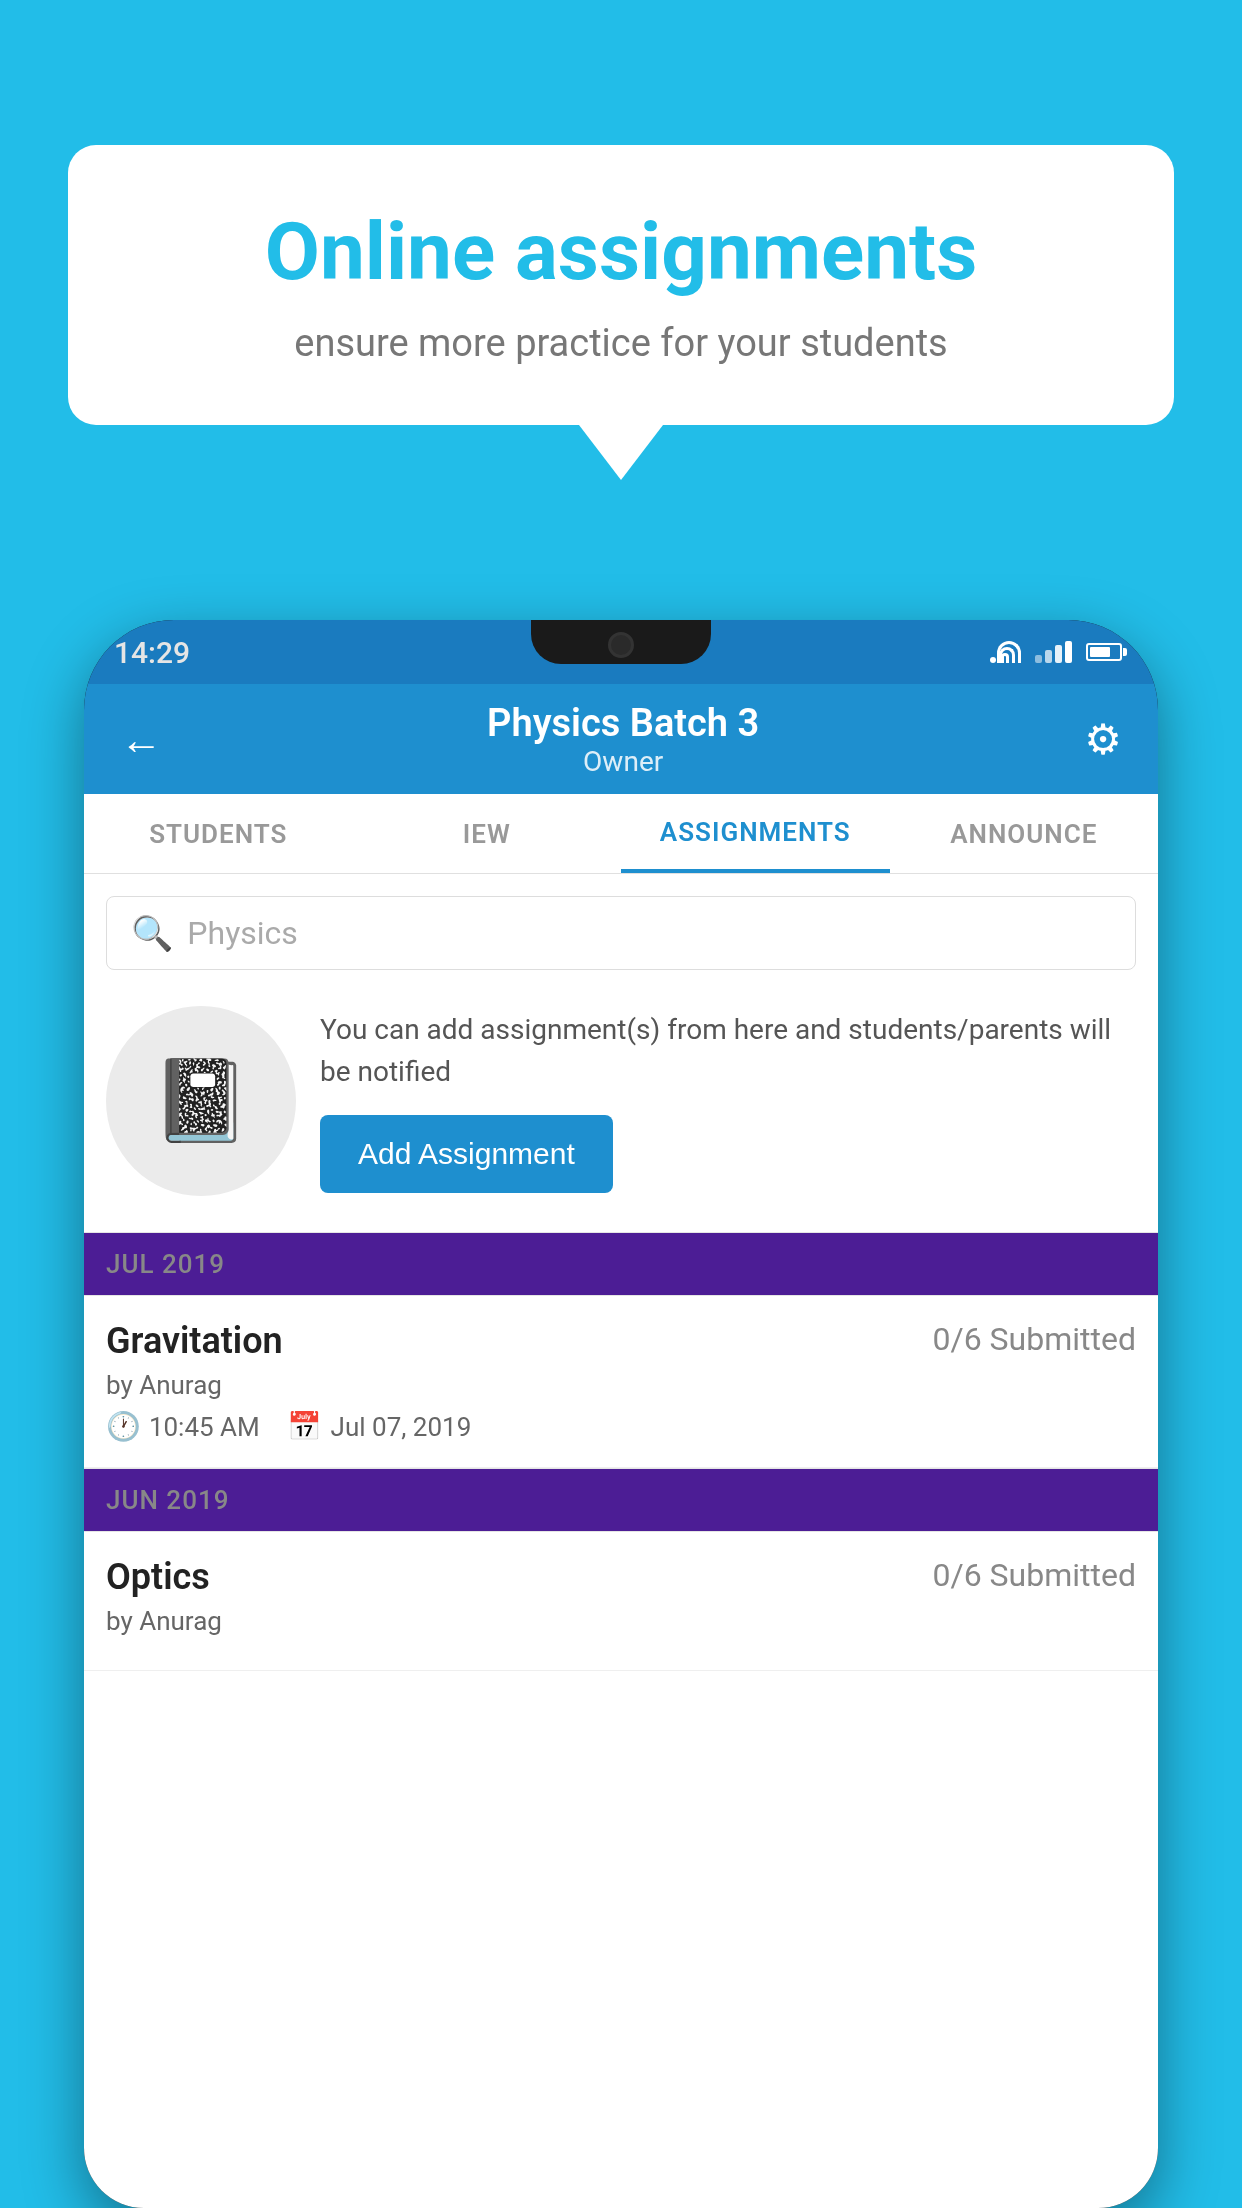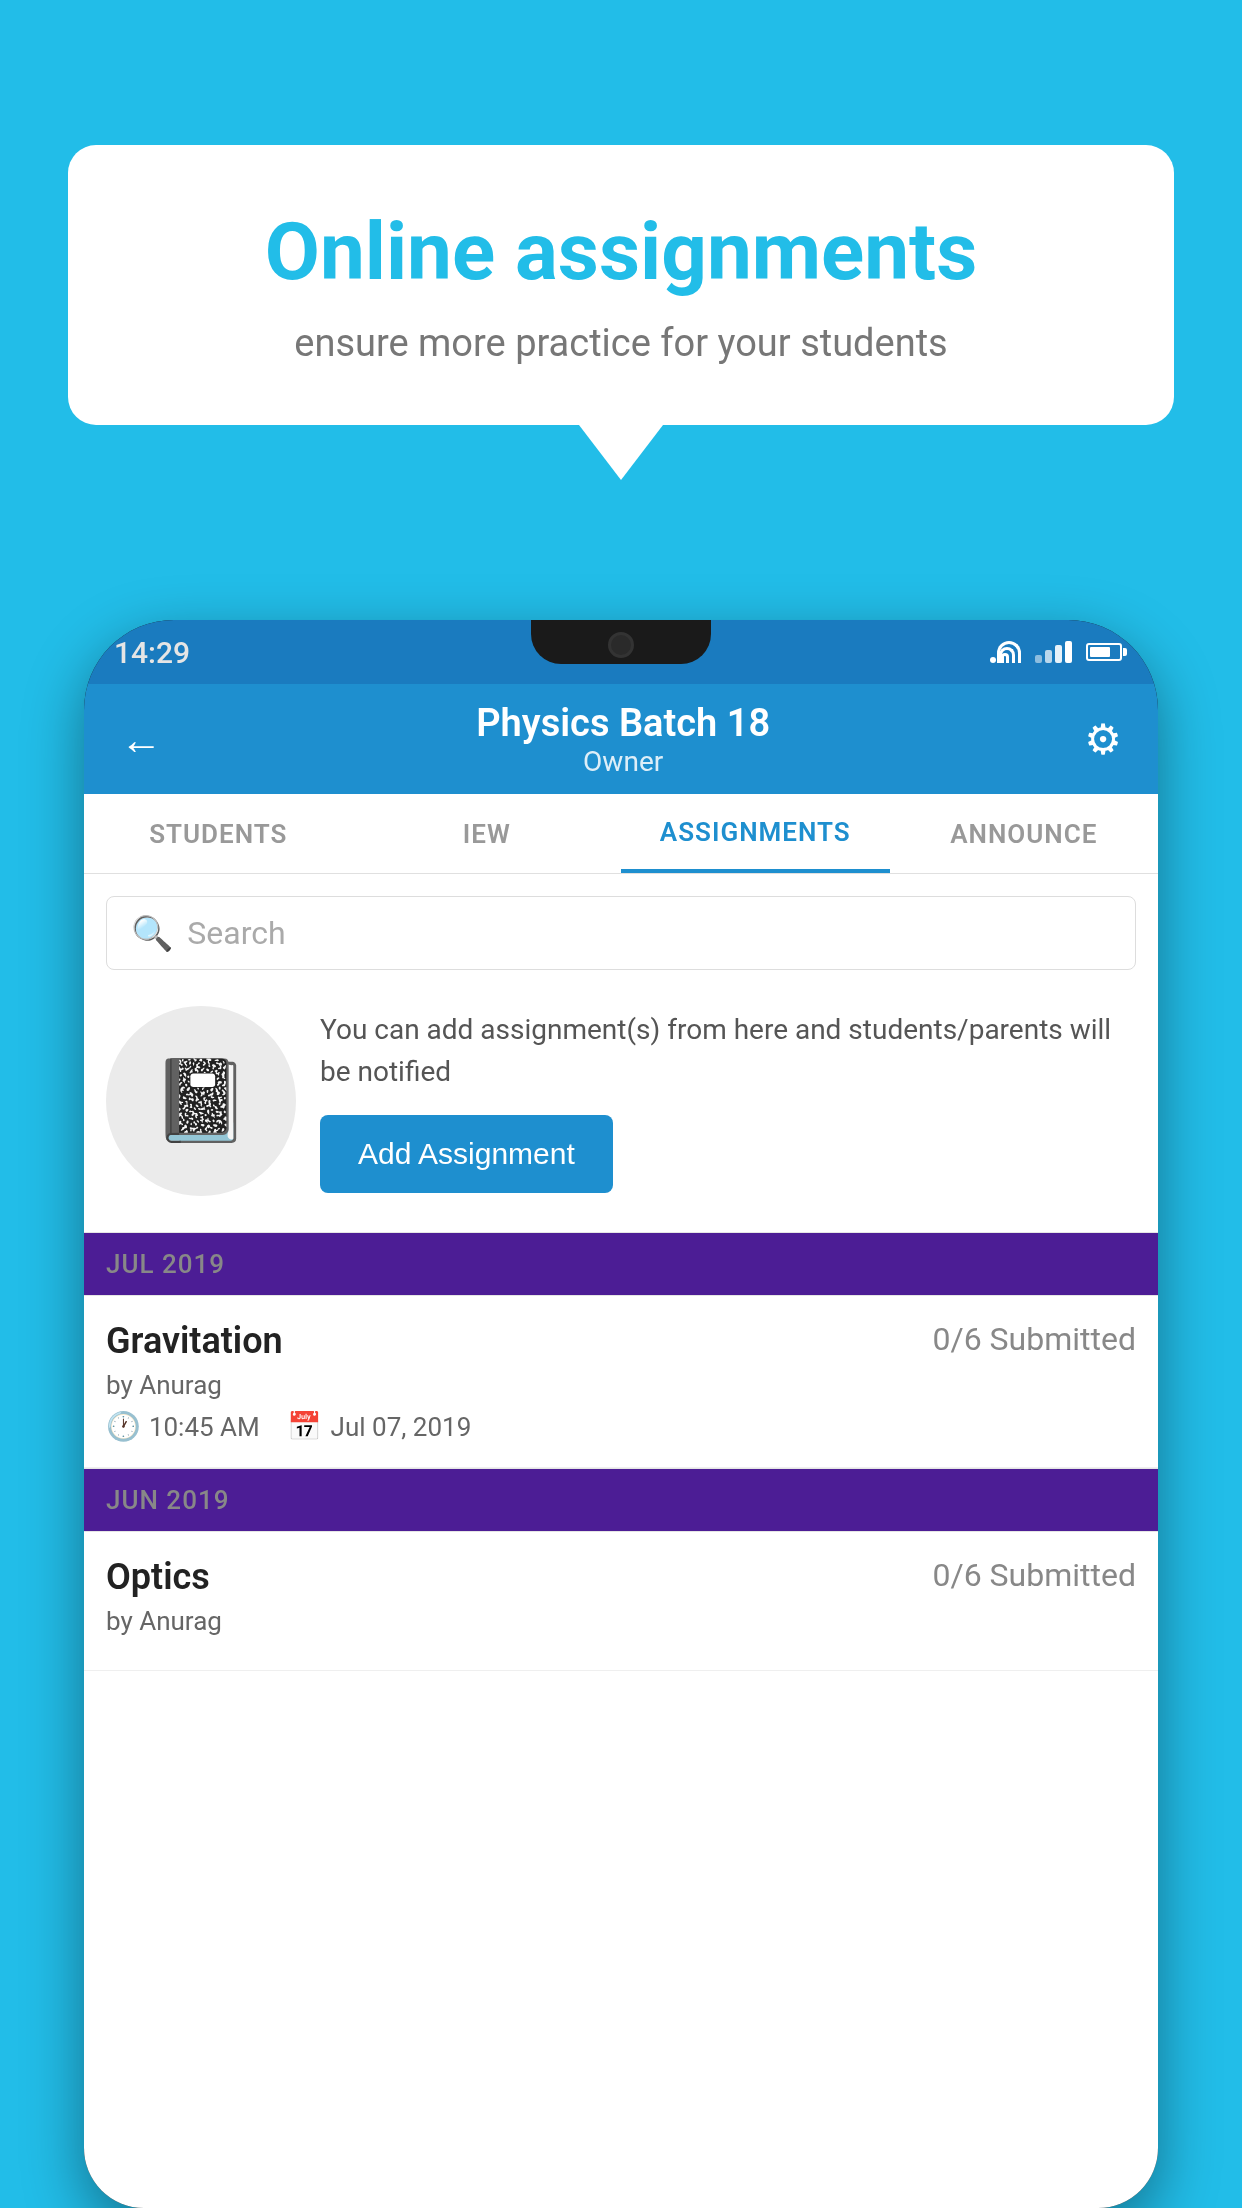--- a/index.html
+++ b/index.html
@@ -414,38 +414,38 @@
 
       <div class="battery-icon">
         <div class="battery-fill"></div>
       </div>
     </div>
   </div>
 
   <div class="app-bar">
     <span class="back-arrow">←</span>
     <div class="app-bar-center">
-      <div class="app-bar-title">Physics Batch 18</div>
+      <div class="app-bar-title">Physics Batch 3</div>
       <div class="app-bar-subtitle">Owner</div>
     </div>
     <span class="gear-icon">⚙</span>
   </div>
 
   <div class="tabs">
     <div class="tab">STUDENTS</div>
     <div class="tab">IEW</div>
     <div class="tab active">ASSIGNMENTS</div>
     <div class="tab">ANNOUNCE</div>
   </div>
 
   <div class="main-content">
 
     <div class="search-bar">
       <span class="search-icon-wrap">🔍</span>
-      <span class="search-placeholder">Search</span>
+      <span class="search-placeholder">Physics</span>
     </div>
 
     <div class="empty-state">
       <div class="empty-state-icon">
         <span class="notebook-icon">📓</span>
       </div>
       <div class="empty-state-text">
         <div class="empty-state-description">You can add assignment(s) from here and students/parents will be notified</div>
         <button class="add-assignment-btn">Add Assignment</button>
       </div>

